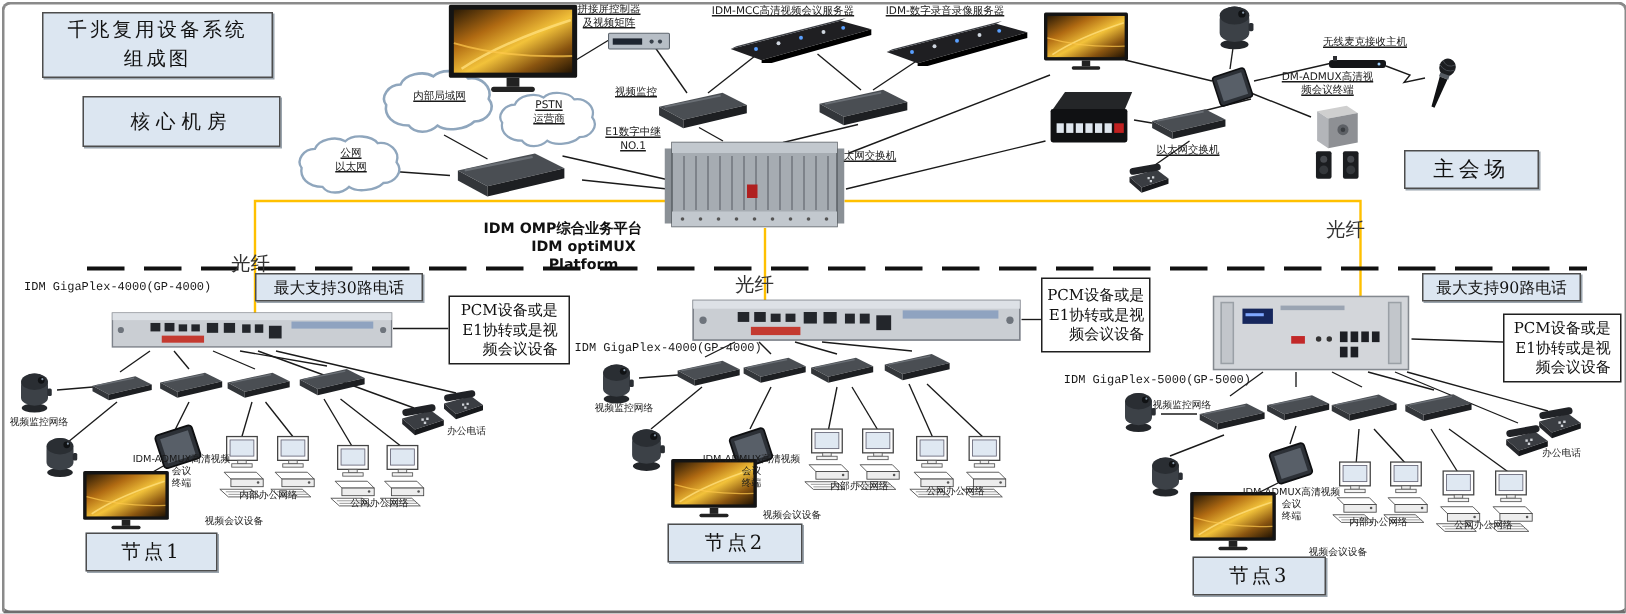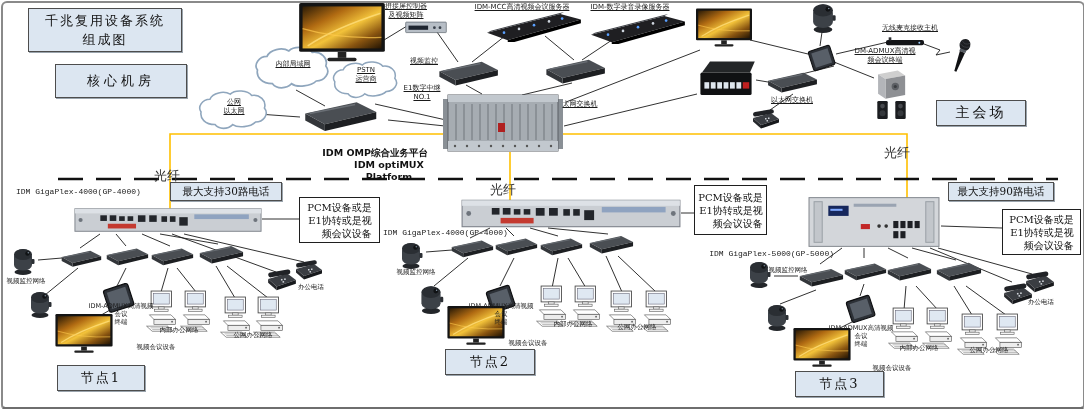--- a/index.html
+++ b/index.html
@@ -414,21 +414,21 @@
 <div class="lbl lbl8 mono" style="left:383px;top:228px;width:132px;text-align:left;">IDM GigaPlex-4000(GP-4000)</div>
 <div class="lbl lbl8 mono" style="left:702px;top:249px;width:132px;text-align:right;">IDM GigaPlex-5000(GP-5000)</div>
 
 <div class="lbl" style="left:2px;top:277px;width:48px;">视频监控网络</div>
 <div class="lbl" style="left:88px;top:302px;width:66px;">IDM-ADMUX高清视频会议
 终端</div>
 <div class="lbl" style="left:152px;top:326px;width:54px;">内部办公网络</div>
 <div class="lbl" style="left:226px;top:331px;width:54px;">公网办公网络</div>
 <div class="lbl" style="left:294px;top:283px;width:34px;">办公电话</div>
 <div class="lbl" style="left:130px;top:343px;width:52px;">视频会议设备</div>
-<div class="bluebox" style="left:57px;top:355px;width:86px;height:24px;font-size:13px;letter-spacing:2px;margin-top:10px;">节点1</div>
+<div class="bluebox" style="left:57px;top:355px;width:86px;height:24px;font-size:13px;letter-spacing:2px;">节点1</div>
 
 <div class="lbl" style="left:392px;top:268px;width:48px;">视频监控网络</div>
 <div class="lbl" style="left:468px;top:302px;width:66px;">IDM-ADMUX高清视频会议
 终端</div>
 <div class="lbl" style="left:546px;top:320px;width:54px;">内部办公网络</div>
 <div class="lbl" style="left:610px;top:323px;width:54px;">公网办公网络</div>
 <div class="lbl" style="left:502px;top:339px;width:52px;">视频会议设备</div>
 <div class="bluebox" style="left:445px;top:349px;width:88px;height:24px;font-size:13px;letter-spacing:2px;">节点2</div>
 
 <div class="lbl" style="left:766px;top:266px;width:44px;">视频监控网络</div>

